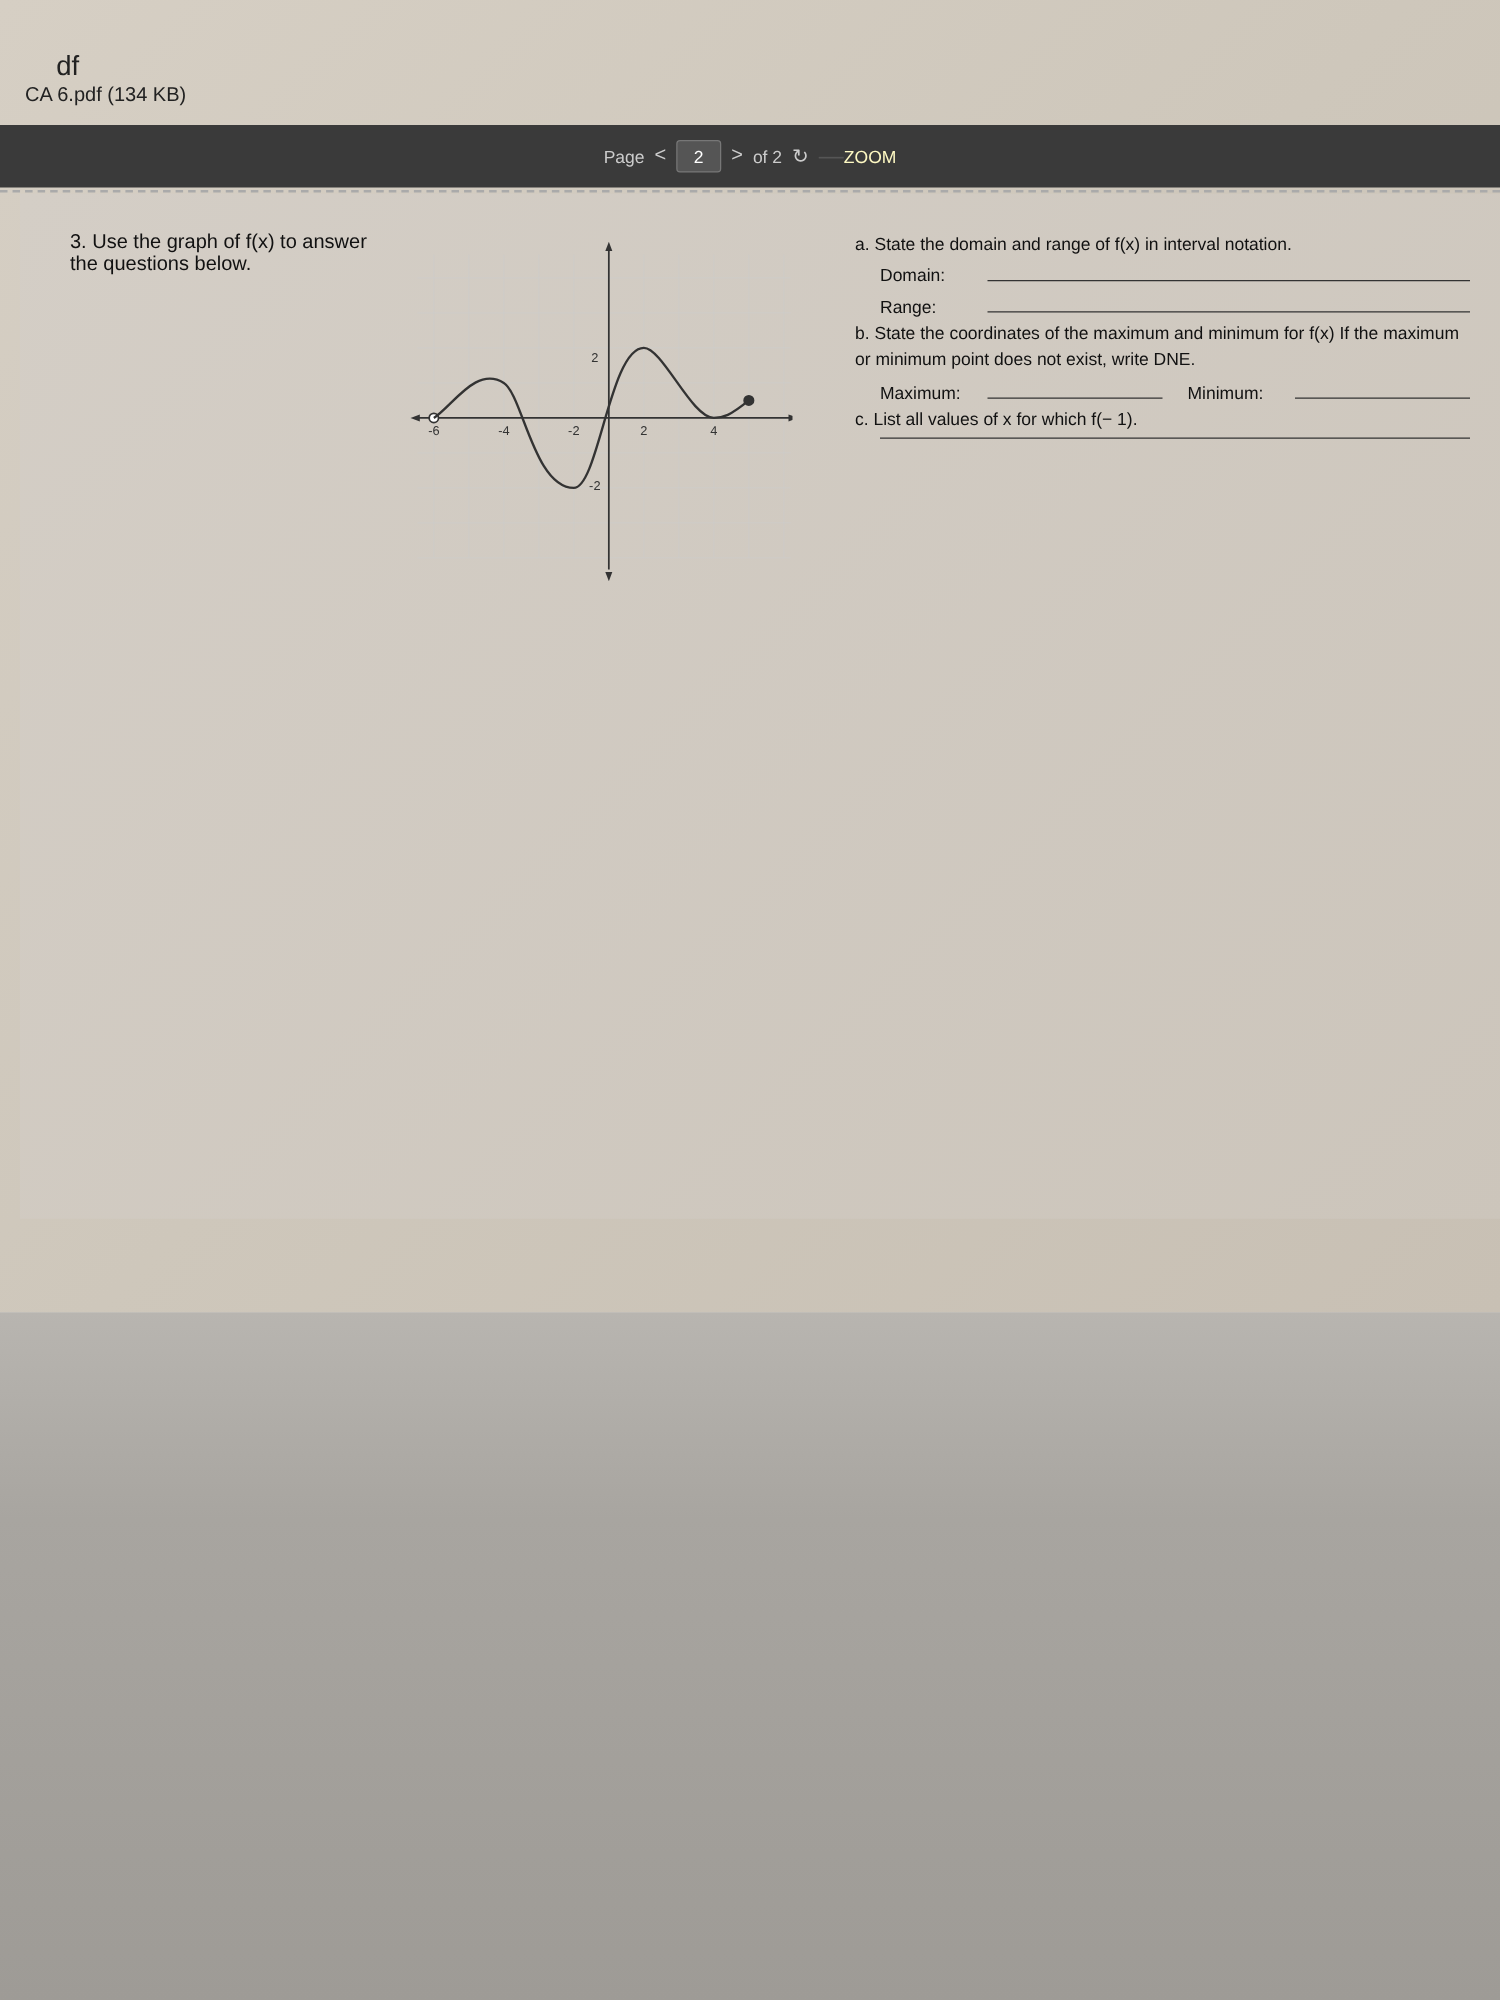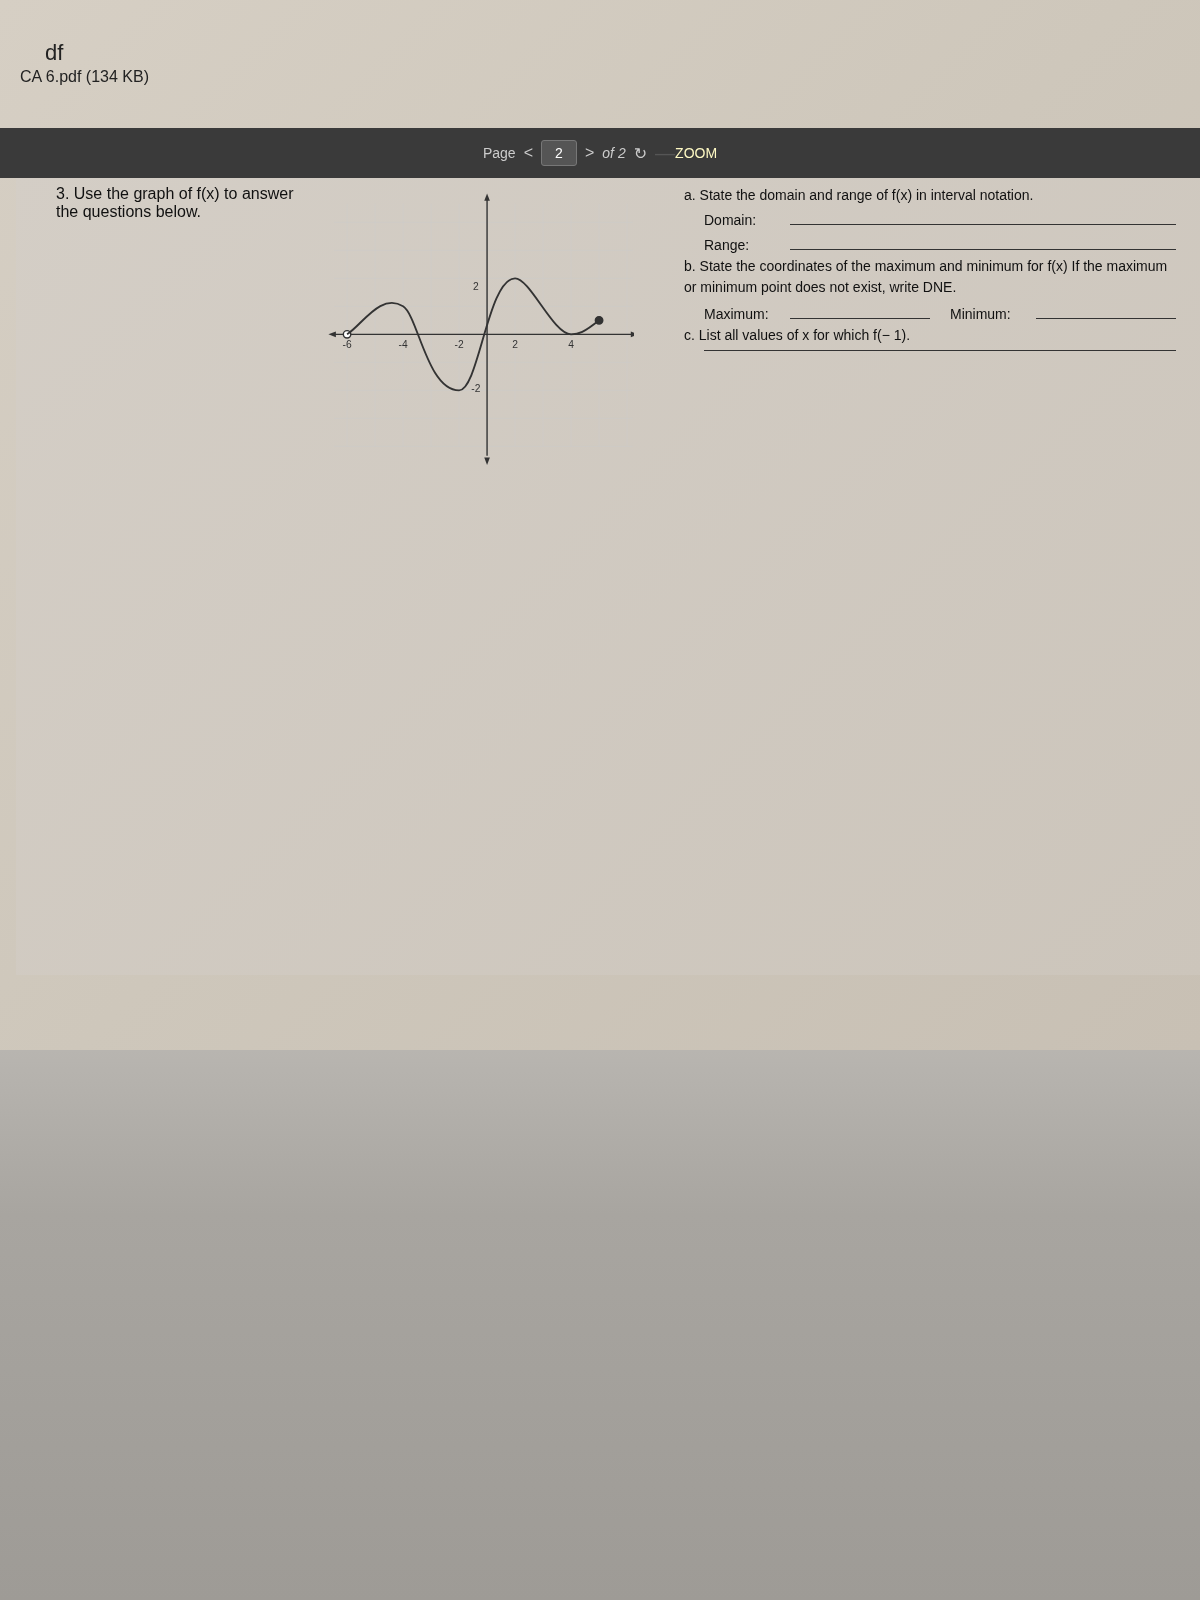--- a/index.html
+++ b/index.html
@@ -71,21 +71,20 @@
       top: 100px;
       left: 0;
       width: 100%;
       height: 50px;
       background: #3a3a3a;
       display: flex;
       align-items: center;
       justify-content: center;
       gap: 0;
       z-index: 10;
-      margin-top: 28px;
     }
 
     .toolbar-label {
       color: #ccc;
       font-size: 14px;
     }
 
     .toolbar-nav-btn {
       background: none;
       border: none;
@@ -102,21 +101,20 @@
       width: 36px;
       height: 26px;
       text-align: center;
       font-size: 14px;
       border-radius: 3px;
     }
 
     .toolbar-of-text {
       color: #ccc;
       font-size: 14px;
-      font-style: italic;
     }
 
     .toolbar-refresh-btn {
       background: none;
       border: none;
       color: #ccc;
       font-size: 16px;
       cursor: pointer;
       padding: 4px 8px;
     }

